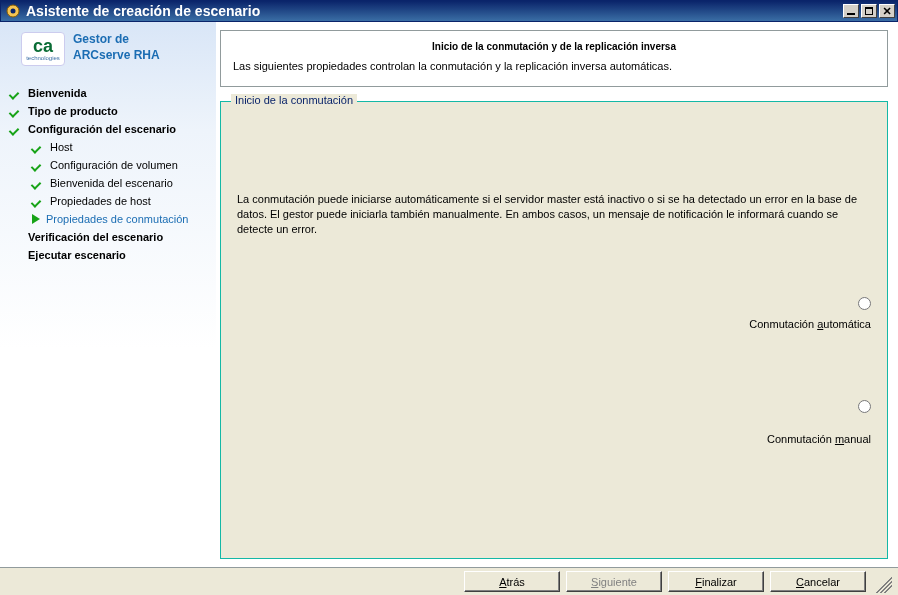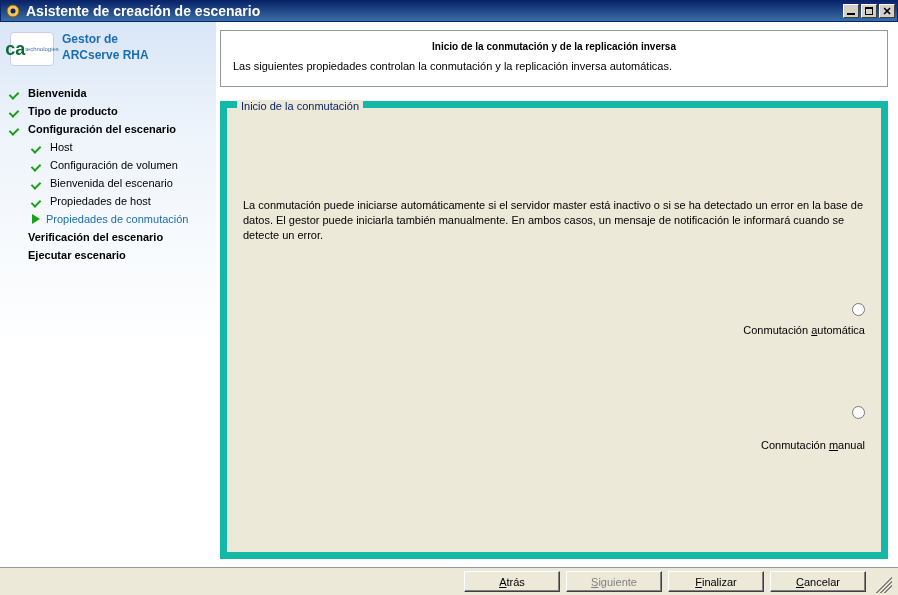--- a/index.html
+++ b/index.html
@@ -71,24 +71,25 @@
     padding: 10px 8px 10px 10px;
   }
   .brand {
     display:flex;align-items:flex-start;gap:8px;
     margin-bottom: 18px;
   }
   .brand .logo {
     width: 44px; height: 34px;
     background:#fff;
     border-radius:4px;
-    display:flex;flex-direction:row;align-items:center;justify-content:center;
+    display:flex;flex-direction:column;align-items:center;justify-content:center;
     font-weight:bold;color:#0a6c35;font-size:18px;
     border:1px solid #cce;
     line-height:1;
+    margin-left:11px;
   }
   .brand .logo small{font-size:6px;color:#3a6ea5;font-weight:normal;}
   .brand .brand-text{color:#1b6db3;font-weight:bold;font-size:12px;line-height:1.3;}
   .nav ul{list-style:none;margin:0;padding:0;}
   .nav li{display:flex;align-items:center;padding:3px 0;gap:6px;}
   .nav li.sub{padding-left:22px;}
   .nav .step-label{color:#000;font-weight:bold;font-size:11px;}
   .nav .sub .step-label{font-weight:normal;}
   .nav li.current .step-label{color:#1b6db3;}
   .nav li.pending .step-label{font-weight:bold;}
@@ -129,21 +130,21 @@
   .header-box .h-title{
     text-align:center;
     font-weight:bold;
     font-size:10px;
     margin-bottom:8px;
     color:#000;
   }
   .header-box .h-desc{font-size:11px;color:#000;}
   .groupbox{
     flex:1;
-    border:7px solid #14b8a6;
+    border:1px solid #14b8a6;
     background:#ece9d8;
     margin-top:14px;
     padding:14px 16px 16px;
     position:relative;
   }
   .groupbox .legend{
     position:absolute;
     top:-8px;left:10px;
     background:#ece9d8;
     padding:0 4px;

